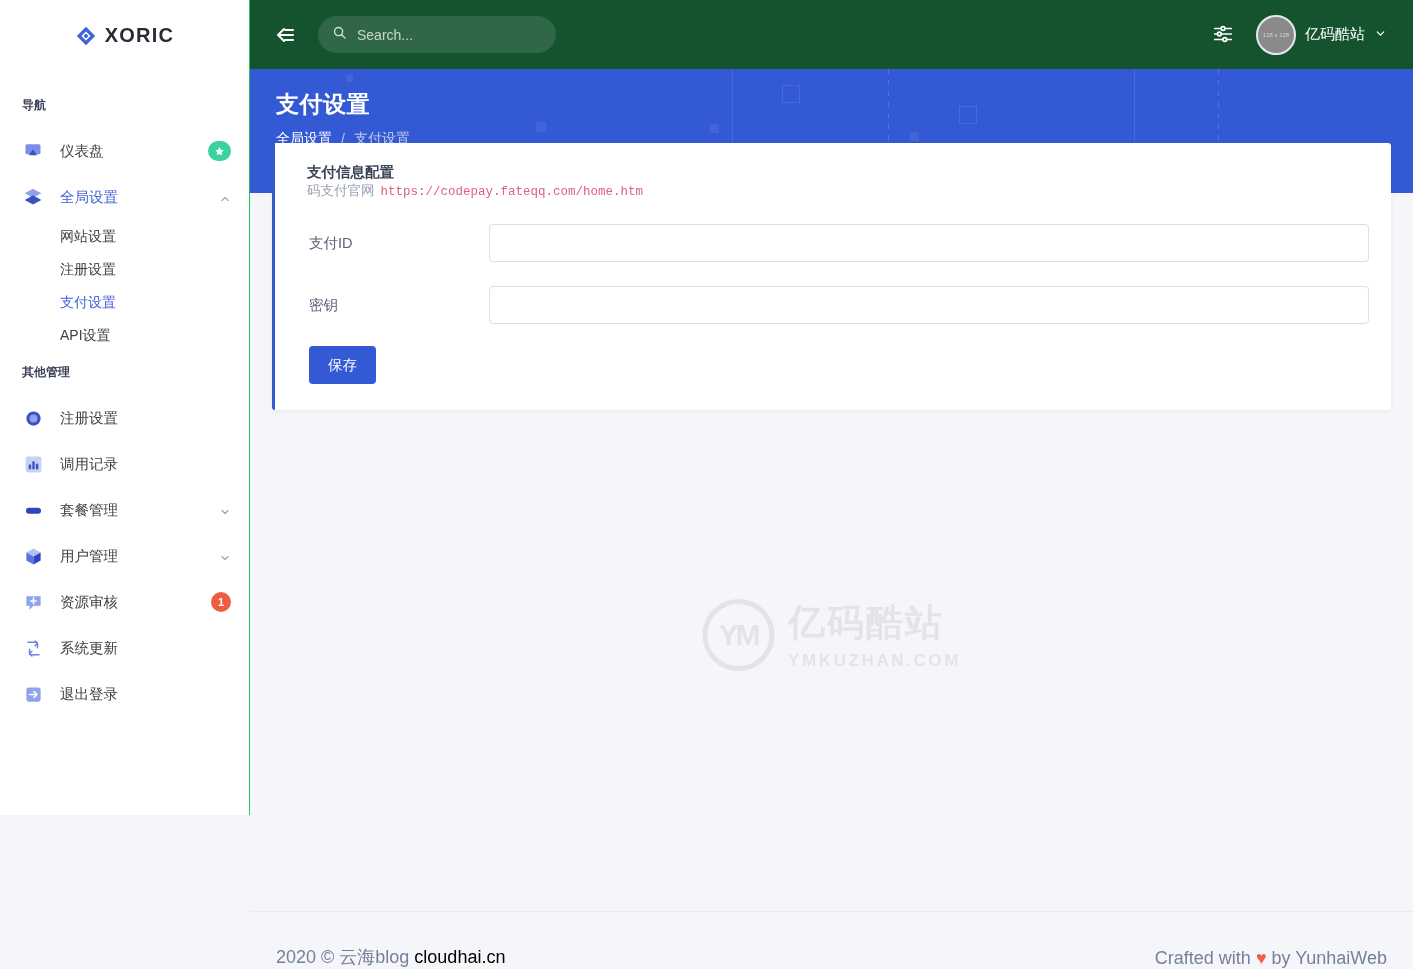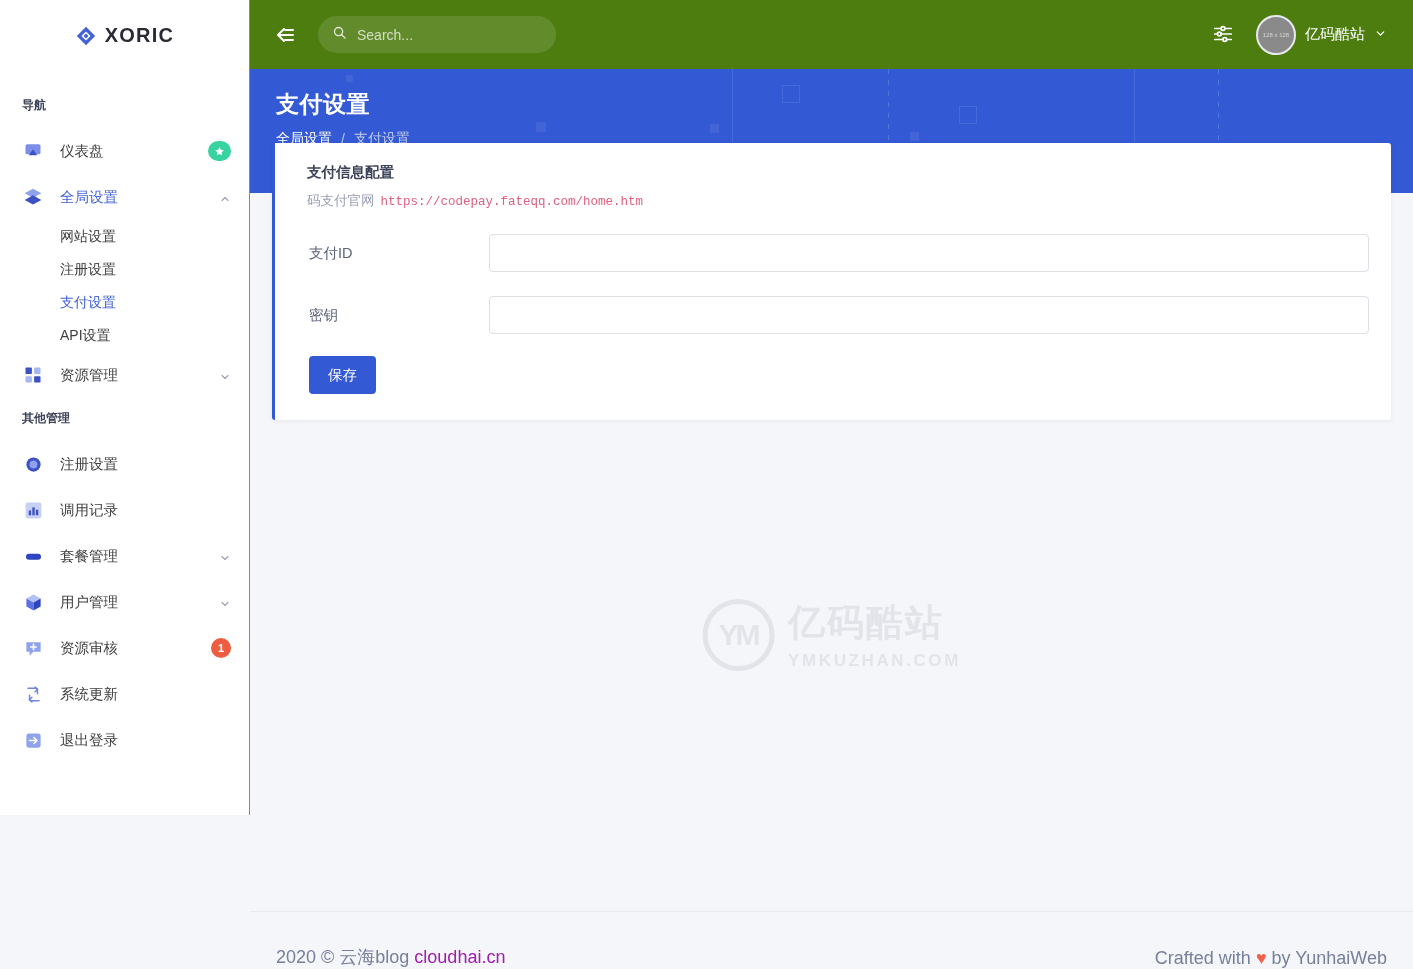--- a/index.html
+++ b/index.html
@@ -71,21 +71,21 @@
   
   .main {
     flex: 1; height: 969px;
     display: flex; flex-direction: column;
     position: relative;
     background: #f5f6fa;
     overflow: hidden;
   }
   .topbar {
     height: 69px;
-    background: #4d7c0f;
+    background: #14532d;
     display: flex; align-items: center;
     padding: 0 26px 0 20px;
     flex: 0 0 69px;
     z-index: 5;
   }
   .collapse-btn {
     width: 30px; height: 30px;
     display: flex; align-items: center; justify-content: center;
     cursor: pointer; color: #fff;
   }
@@ -160,21 +160,21 @@
   }
   .card {
     background: #fff;
     border-radius: 3px;
     border-left: 3px solid #3459d4;
     box-shadow: 0 1px 4px rgba(40,50,90,0.07);
     padding: 20px 22px 26px 32px;
   }
   .card-title { font-size: 14.5px; font-weight: bold; color: #3c4257; }
   .card-sub {
-    margin-top: 10px; font-size: 13.5px; color: #9aa0b5;
+    font-size: 13.5px; color: #9aa0b5;
     display: flex; align-items: baseline; gap: 6px;
   }
   .code-link {
     font-family: "Liberation Mono", "DejaVu Sans Mono", monospace;
     font-size: 12.5px; color: #e0607e;
   }
   .form-row {
     display: flex; align-items: center;
     margin-top: 24px;
   }
@@ -218,21 +218,21 @@
   .footer {
     height: 58px; flex: 0 0 58px;
     border-top: 1px solid #e9ebf1;
     display: flex; align-items: flex-end;
     padding: 0 26px;
     font-size: 18px; color: #77809a;
     background: #f5f6fa;
     z-index: 4;
   }
   .footer-left { display: flex; align-items: center; gap: 5px; }
-  .footer-link { color: #a21caf; cursor: pointer; }
+  .footer-link { color: #000000; cursor: pointer; }
   .footer-right { margin-left: auto; display: flex; align-items: center; gap: 5px; }
   .heart { color: #f0604a; }
 </style>
 </head>
 <body>
 
 <aside class="sidebar">
 
   <div class="brand">
     <span class="brand-mark">
@@ -285,36 +285,20 @@
     <div class="nav-item sub">
       <span class="nav-label">注册设置</span>
     </div>
     <div class="nav-item sub active">
       <span class="nav-label">支付设置</span>
     </div>
     <div class="nav-item sub">
       <span class="nav-label">API设置</span>
     </div>
 
-    <div class="nav-item">
-      <span class="nav-icon">
-        <svg viewBox="0 0 24 24" width="18" height="18">
-          <rect x="2" y="2" width="8.5" height="8.5" rx="1" fill="#3b51c4"></rect>
-          <rect x="13.5" y="2" width="8.5" height="8.5" rx="1" fill="#a8b7f0"></rect>
-          <rect x="2" y="13.5" width="8.5" height="8.5" rx="1" fill="#a8b7f0"></rect>
-          <rect x="13.5" y="13.5" width="8.5" height="8.5" rx="1" fill="#3b51c4"></rect>
-        </svg>
-      </span>
-      <span class="nav-label">资源管理</span>
-      <span class="chev">
-        <svg viewBox="0 0 24 24" width="12" height="12">
-            <path d="M6 9 L12 15 L18 9" stroke="#9aa0b5" stroke-width="2.2" fill="none" stroke-linecap="round" stroke-linejoin="round"></path>
-          </svg>
-      </span>
-    </div>
 
     <div class="nav-heading">其他管理</div>
 
     <div class="nav-item">
       <span class="nav-icon">
         <svg viewBox="0 0 24 24" width="19" height="19">
           <circle cx="12" cy="12" r="9" fill="#3b51c4"></circle>
           <circle cx="12" cy="12" r="5" fill="#8fa2ee"></circle>
         </svg>
       </span>

